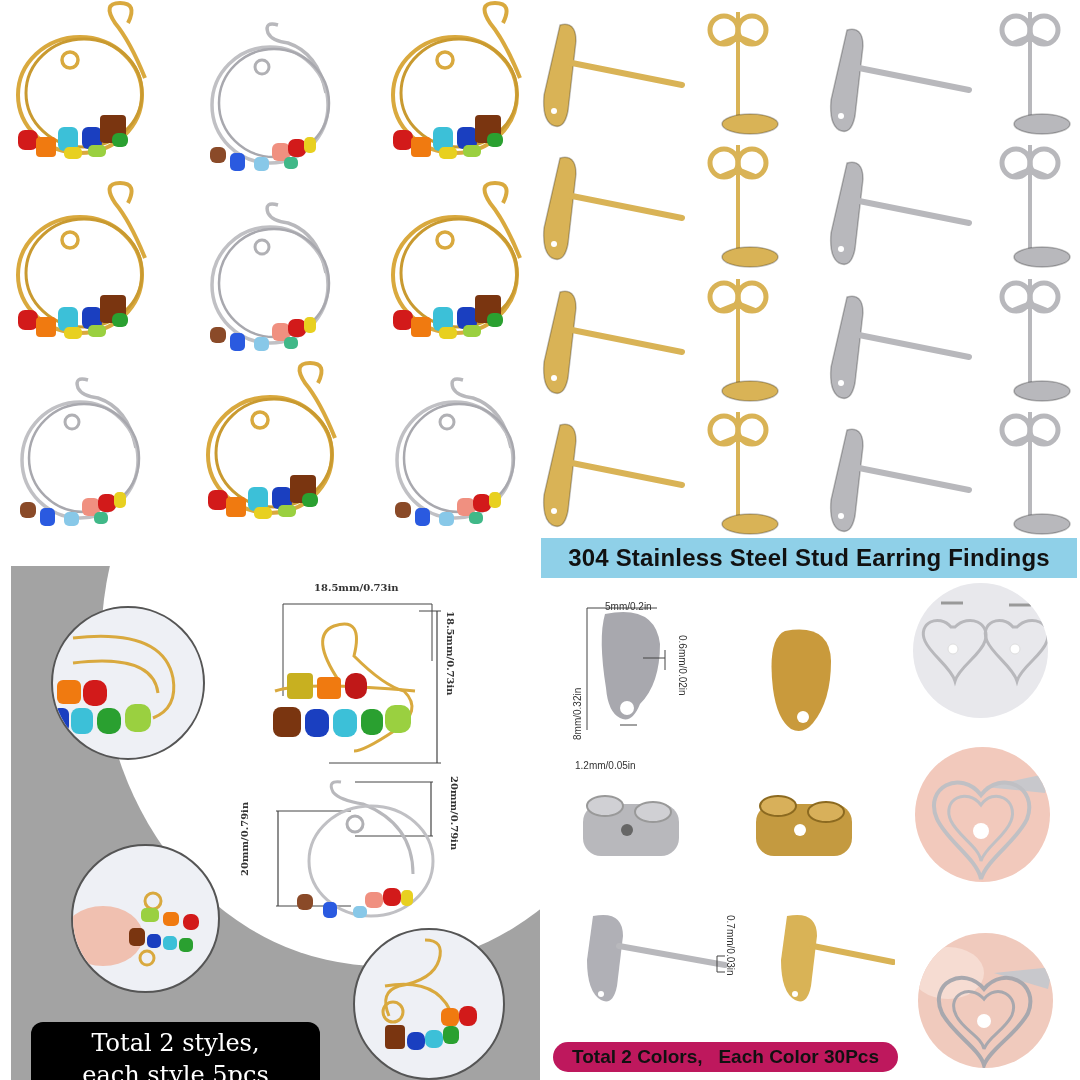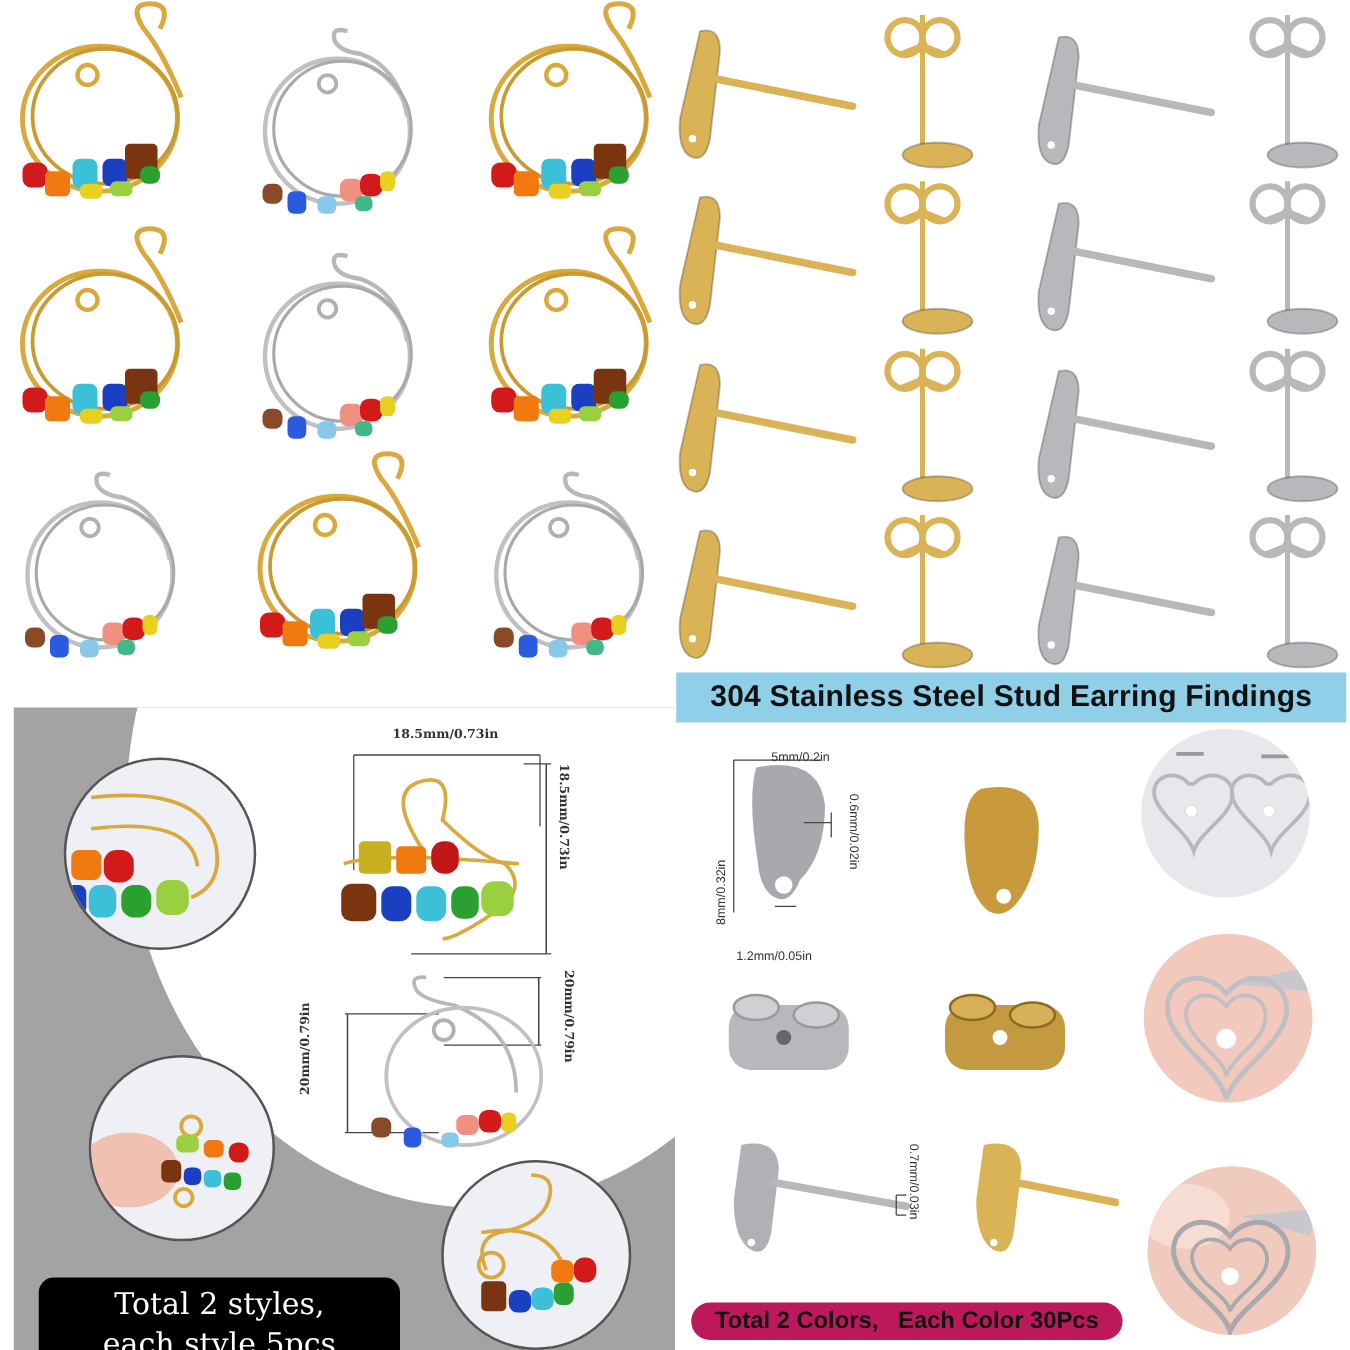--- a/index.html
+++ b/index.html
@@ -206,24 +206,24 @@
 
   <svg class="abs" style="left:25px;top:65px;" width="130" height="150">
     <line x1="22" y1="8" x2="92" y2="8" stroke="#444" stroke-width="1"></line>
     <line x1="22" y1="8" x2="22" y2="130" stroke="#444" stroke-width="1"></line>
     <path d="M 40 14 q 50 -10 55 30 q 0 40 -20 60 q -8 20 -20 14 q -12 -6 -14 -30 q -8 -50 -1 -74 z" fill="#a8a8ae"></path>
     <circle cx="62" cy="108" r="7" fill="#fff"></circle>
     <line x1="78" y1="58" x2="100" y2="58" stroke="#444" stroke-width="1"></line>
     <line x1="100" y1="50" x2="100" y2="70" stroke="#444" stroke-width="1"></line>
     <line x1="55" y1="125" x2="72" y2="125" stroke="#444" stroke-width="1"></line>
   </svg>
-  <div class="dim sans" style="left:65px;top:66px;margin-left:12px;">5mm/0.2in</div>
+  <div class="dim sans" style="left:65px;top:66px;">5mm/0.2in</div>
   <div class="dim sans vert-ccw" style="left:32px;top:205px;">8mm/0.32in</div>
   <div class="dim sans vert" style="left:148px;top:100px;">0.6mm/0.02in</div>
-  <div class="dim sans" style="left:49px;top:225px;">1.2mm/0.05in</div>
+  <div class="dim sans" style="left:35px;top:225px;">1.2mm/0.05in</div>
 
   <svg class="abs" style="left:225px;top:90px;" width="70" height="110">
     <path d="M 20 6 q 45 -8 46 30 q 0 40 -18 62 q -10 12 -22 6 q -14 -10 -18 -40 q -6 -50 12 -58 z" fill="#c99a3c"></path>
     <circle cx="38" cy="92" r="6" fill="#fff"></circle>
   </svg>
 
   <svg class="abs" style="left:35px;top:255px;" width="110" height="80">
     <rect x="8" y="14" width="96" height="52" rx="18" fill="#b8b8bc"></rect>
     <ellipse cx="30" cy="16" rx="18" ry="10" fill="#d0d0d4" stroke="#999" stroke-width="2"></ellipse>
     <ellipse cx="78" cy="22" rx="18" ry="10" fill="#d0d0d4" stroke="#999" stroke-width="2"></ellipse>

